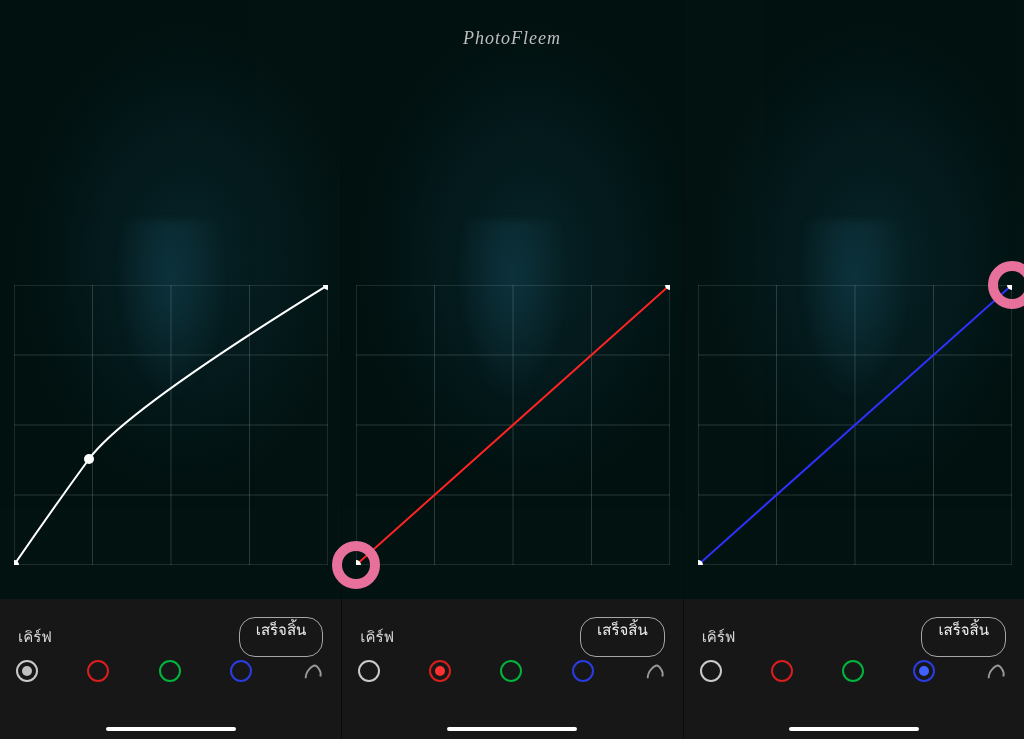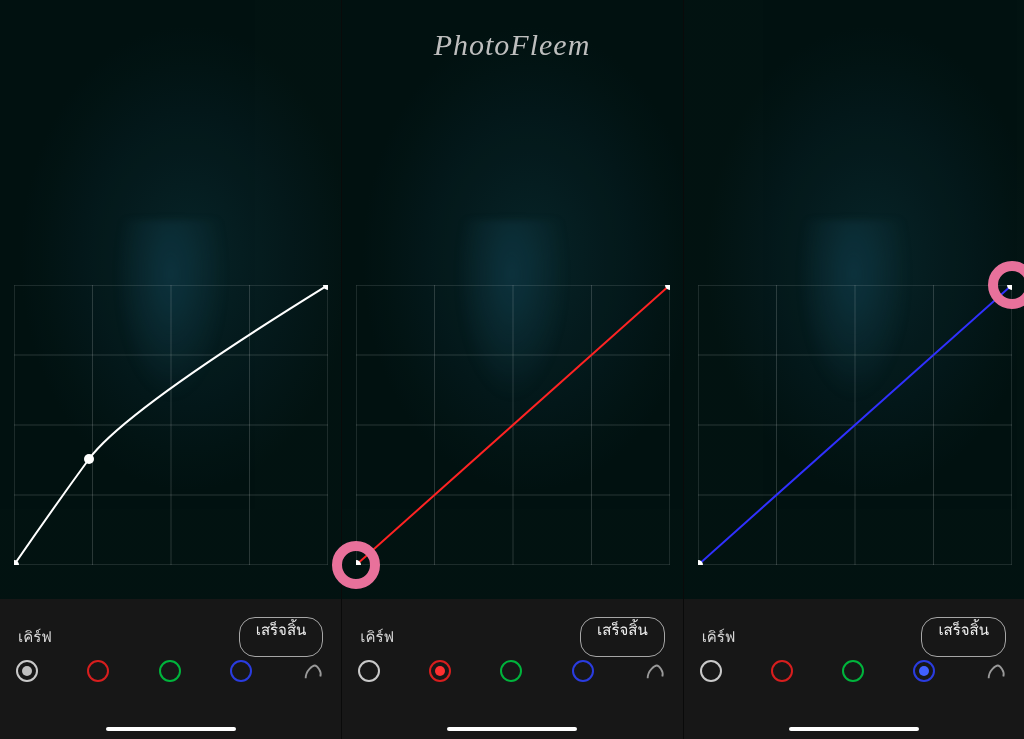--- a/index.html
+++ b/index.html
@@ -13,21 +13,21 @@
   }
   .watermark {
     position: absolute;
     top: 28px;
     left: 0;
     width: 1024px;
     text-align: center;
     color: #bebebe;
     font-family: Georgia, 'Times New Roman', serif;
     font-style: italic;
-    font-size: 30px;
+    font-size: 18px;
     letter-spacing: 1px;
     z-index: 10;
     pointer-events: none;
   }
   .panels {
     display: flex;
     width: 1024px;
     height: 739px;
   }
   .panel {

